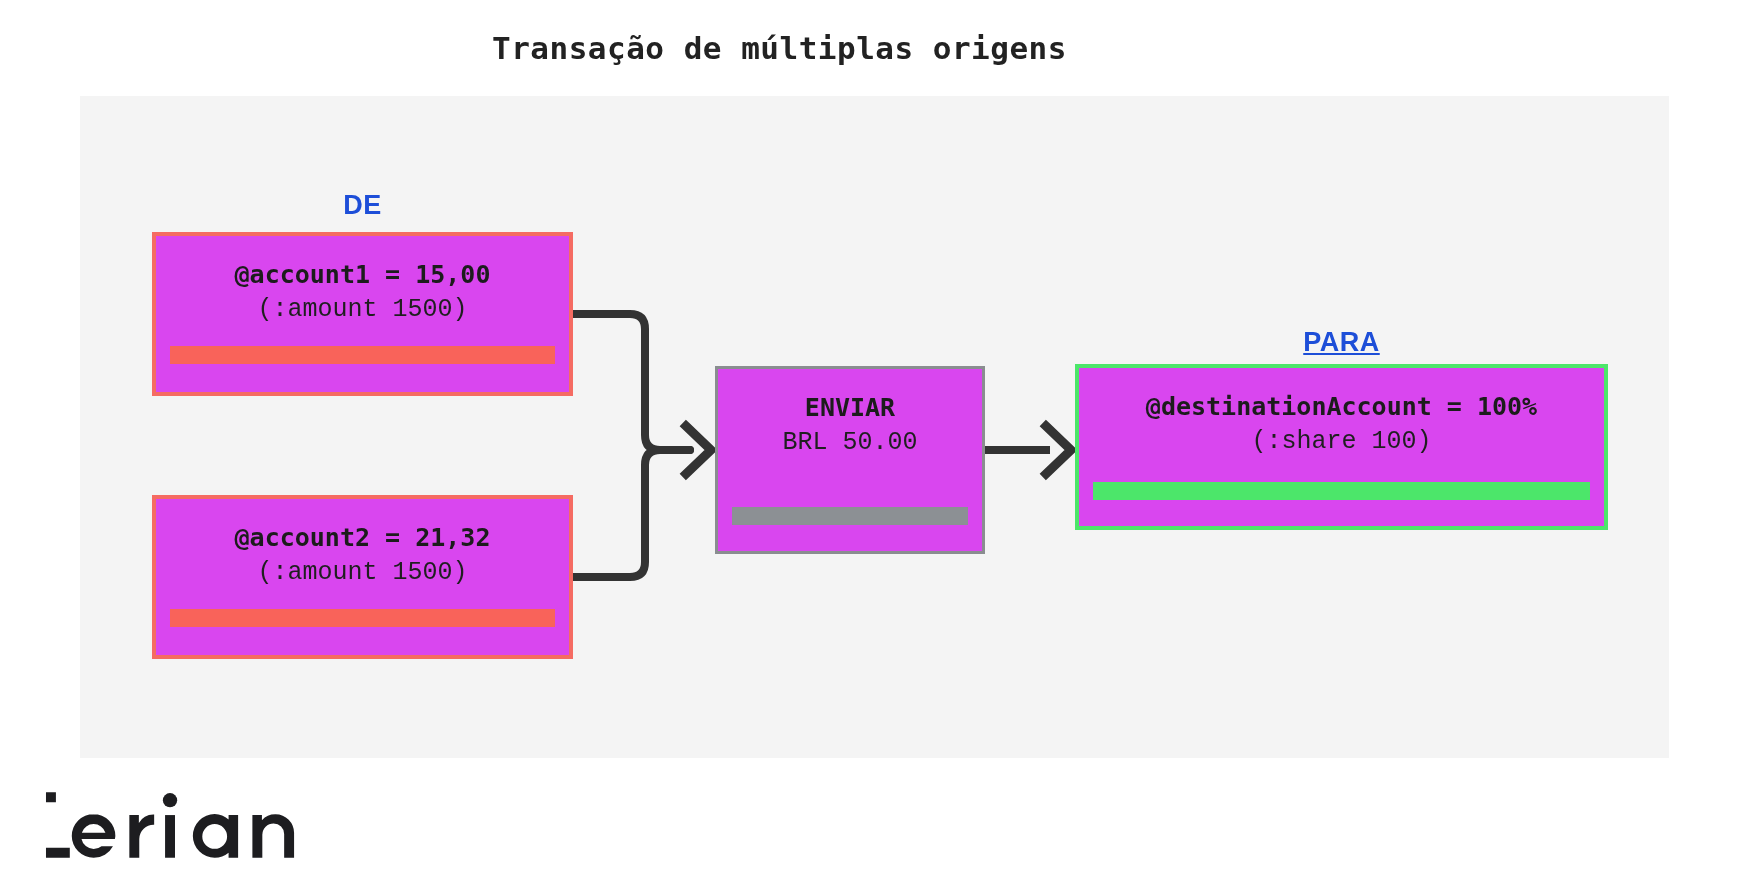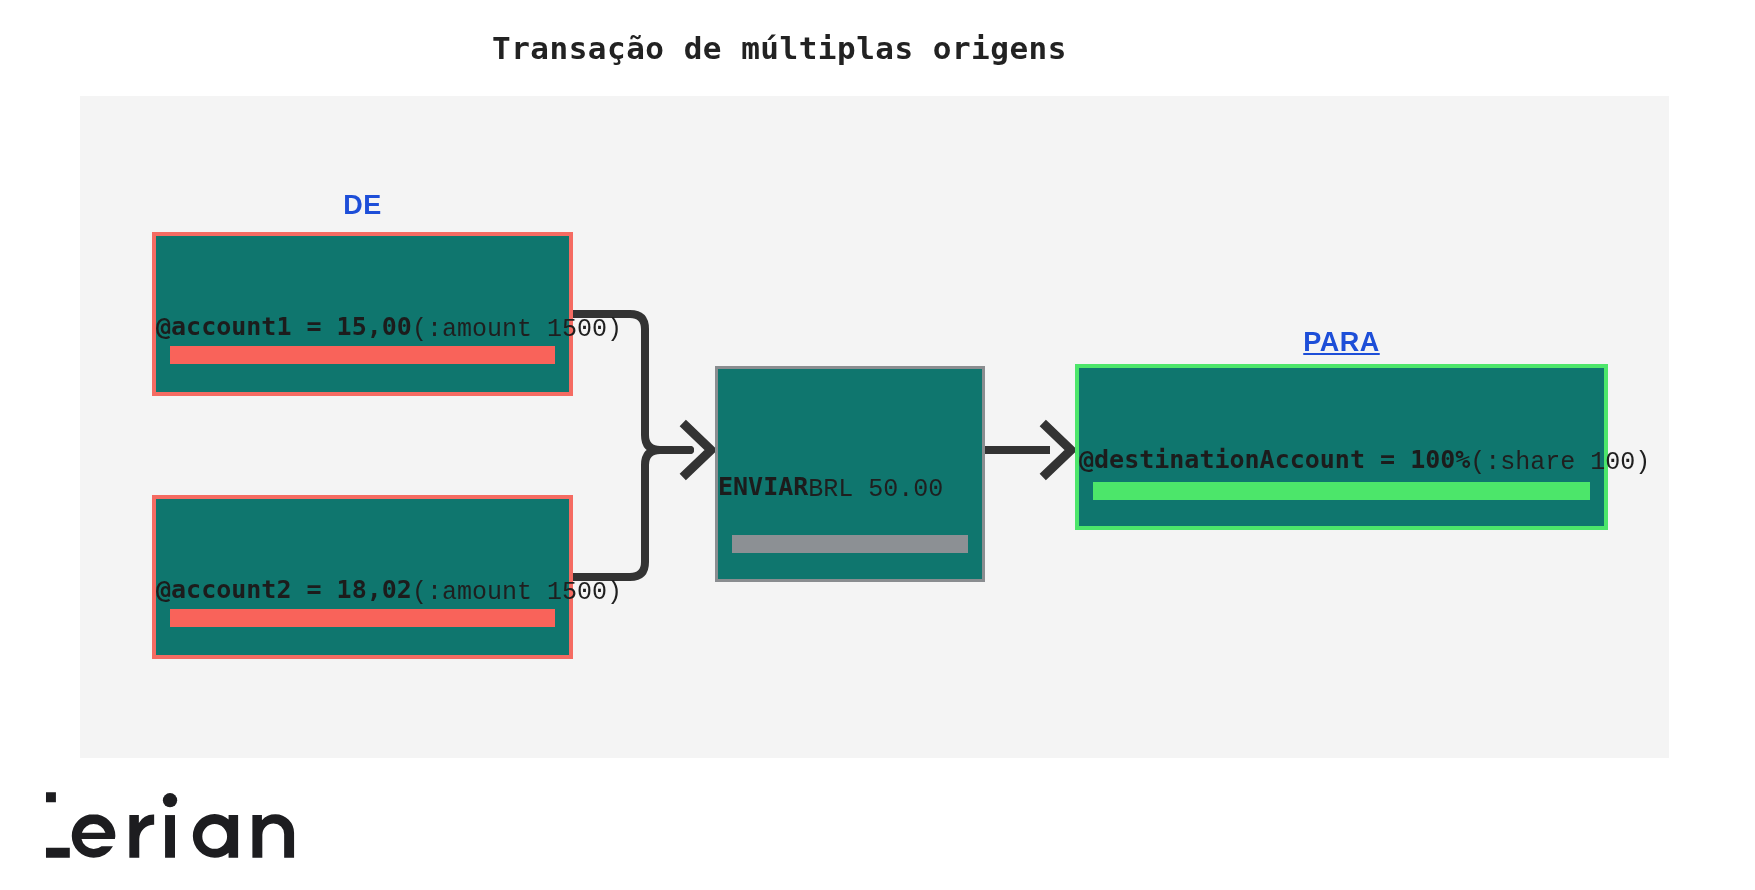--- a/index.html
+++ b/index.html
@@ -52,24 +52,24 @@
     letter-spacing: 0.5px;
     white-space: nowrap;
     text-align: center;
   }
   .caption-de   { left: 152px; top: 190px; width: 421px; }
   .caption-para { left: 1075px; top: 327px; width: 533px; text-decoration: underline; }
 
   
   .node-box {
     position: absolute;
-    background: #0f766e;
+    background: #d946ef;
     box-sizing: border-box;
     display: flex;
-    flex-direction: row;
+    flex-direction: column;
     align-items: center;
     justify-content: flex-start;
   }
   .node-box .node-title {
     font-family: "DejaVu Sans Mono", "Liberation Mono", monospace;
     font-weight: bold;
     font-size: 25px;
     color: #1c1c1c;
     white-space: nowrap;
     letter-spacing: 0px;
@@ -103,21 +103,21 @@
     right: 14px;
     bottom: 28px;
     width: auto;
   }
 
   
   .box-send {
     left: 715px;
     top: 366px;
     width: 270px;
-    height: 216px;
+    height: 188px;
     border: 3px solid #8a8d90;
     padding-top: 24px;
   }
   .box-send .node-bar {
     background: #8c9094;
     left: 14px;
     right: 14px;
     bottom: 26px;
     width: auto;
   }
@@ -181,21 +181,21 @@
 
 <div class="group-caption caption-para">PARA</div>
 
 <div class="node-box box-source box-source-1">
   <div class="node-title">@account1 = 15,00</div>
   <div class="node-sub">(:amount 1500)</div>
   <div class="node-bar"></div>
 </div>
 
 <div class="node-box box-source box-source-2">
-  <div class="node-title">@account2 = 18,02</div>
+  <div class="node-title">@account2 = 21,32</div>
   <div class="node-sub">(:amount 1500)</div>
   <div class="node-bar"></div>
 </div>
 
 <div class="node-box box-send">
   <div class="node-title">ENVIAR</div>
   <div class="node-sub">BRL 50.00</div>
   <div class="node-bar"></div>
 </div>
 

